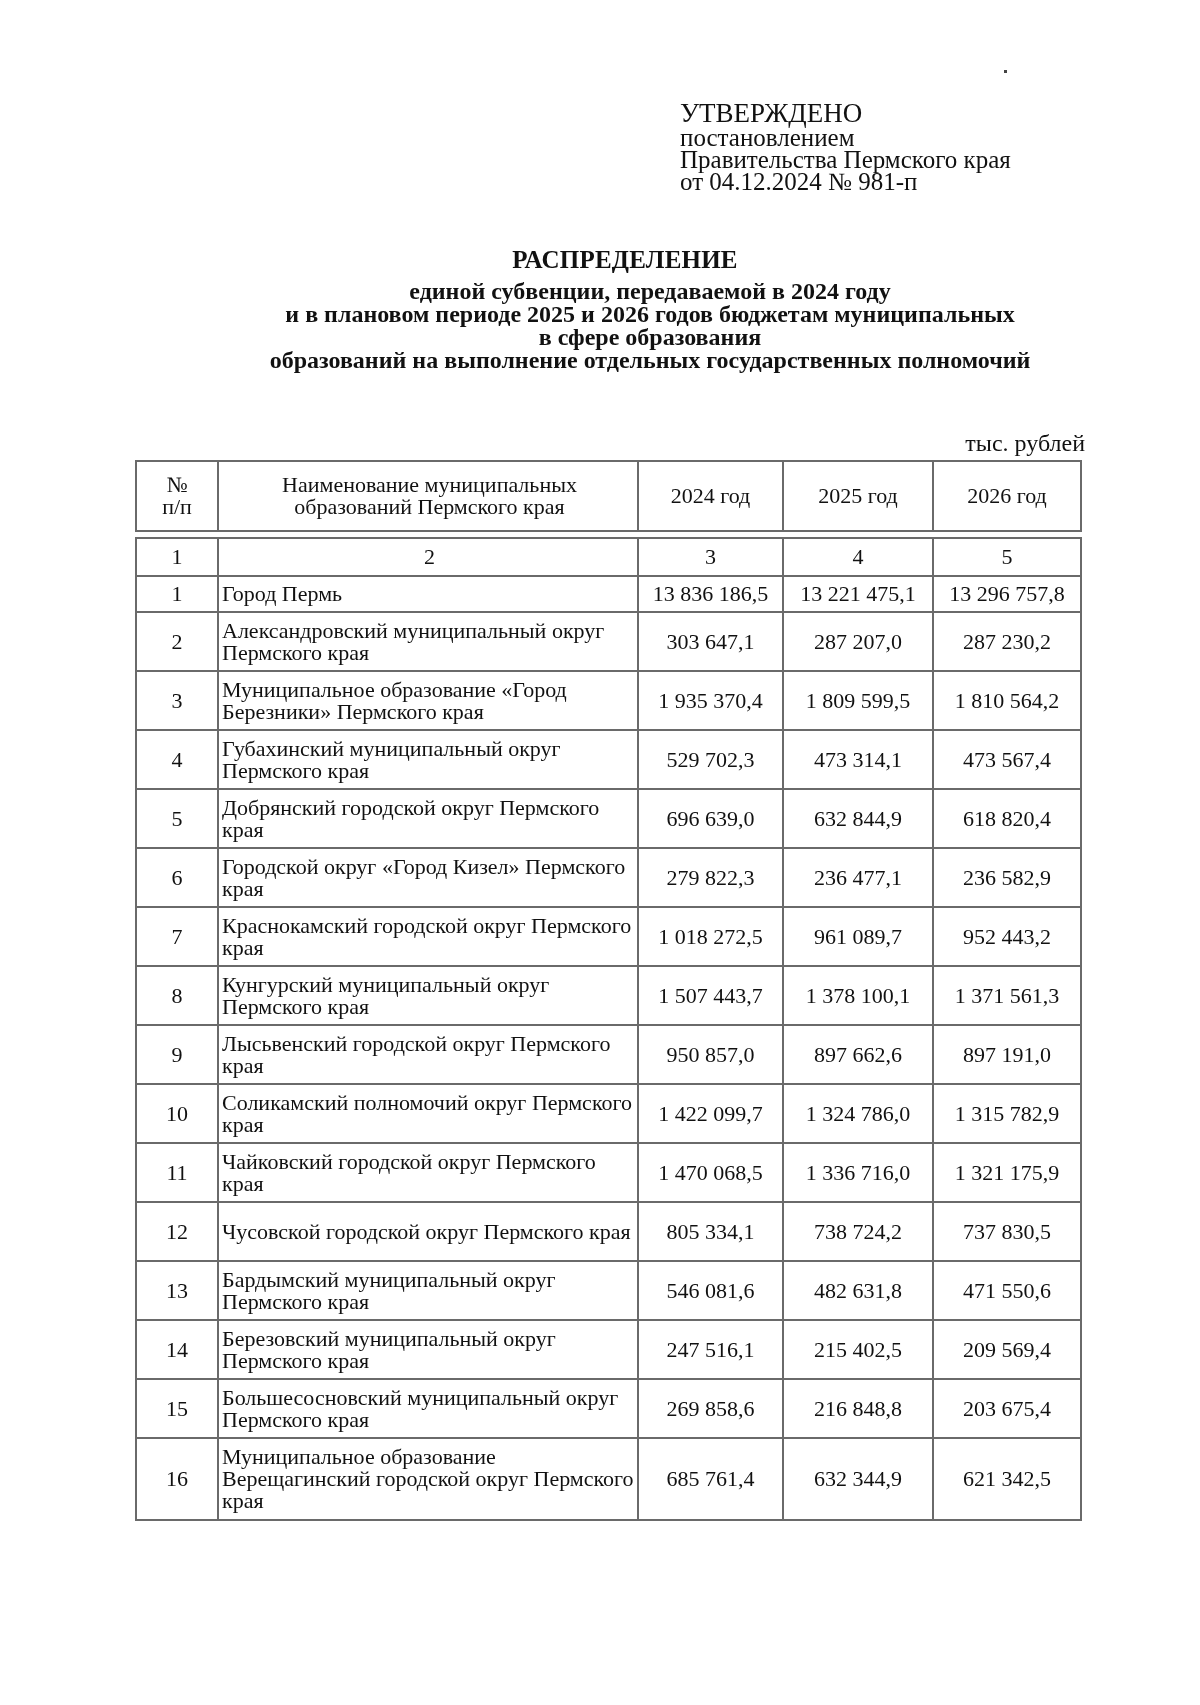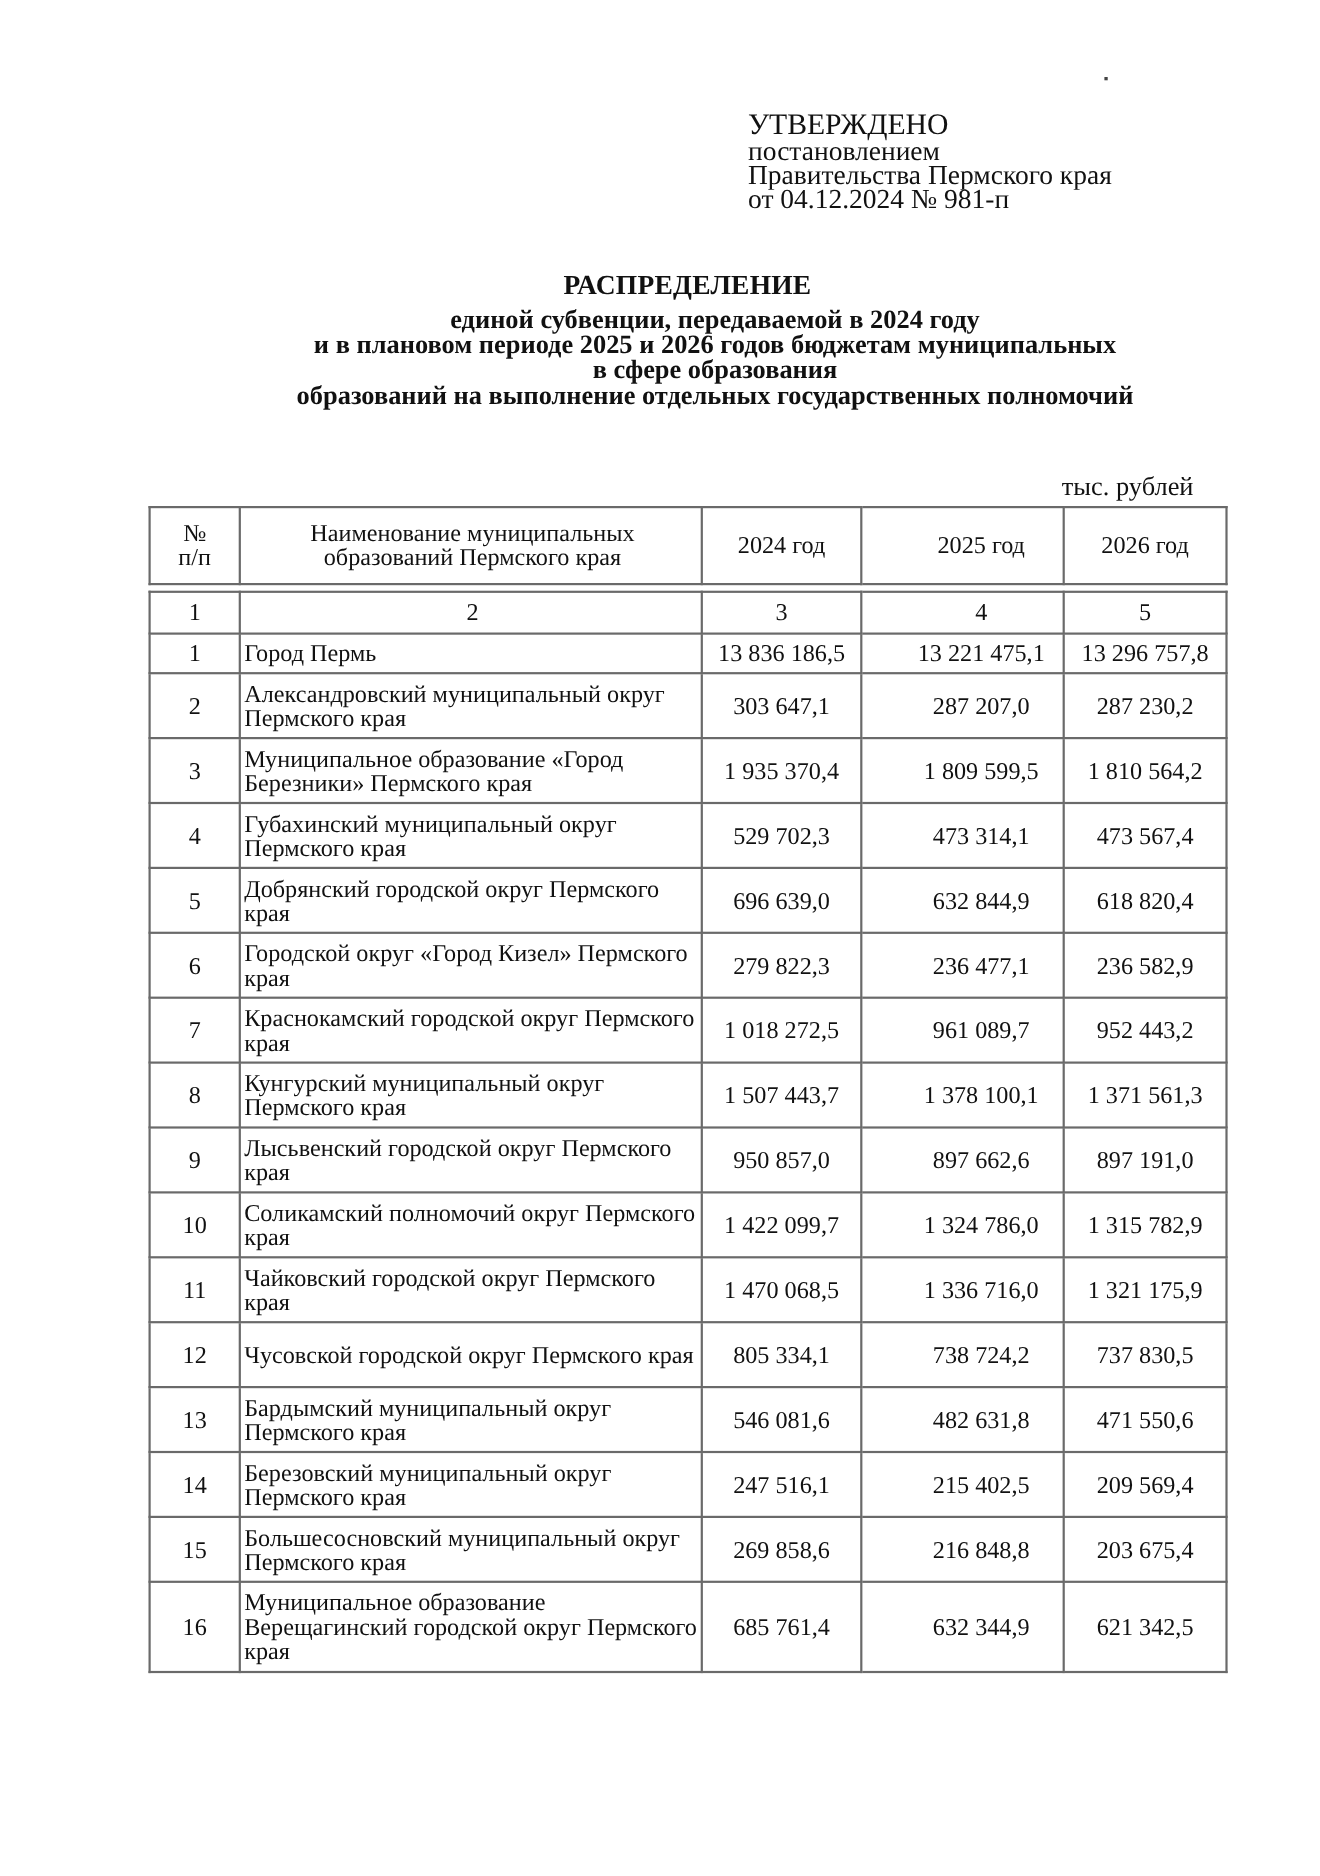--- a/index.html
+++ b/index.html
@@ -14,21 +14,21 @@
               font-weight:bold; font-size:24px; line-height:23px; }
   .units { position:absolute; right:115px; top:430px; font-size:24px; }
   .scan-mark { position:absolute; width:3px; height:3px; background:#444; }
   table { border-collapse:collapse; position:absolute; left:135px; font-size:22px; }
   td, th { border:2px solid #6a6a6a; padding:0; font-weight:normal; }
   .hdr { top:460px; }
   .body-t { top:537px; }
   .c1 { width:80px; text-align:center; }
   .c2 { width:415px; text-align:left; padding-left:3px; line-height:22px; }
   .c3 { width:143px; text-align:center; }
-  .c4 { width:148px; text-align:center;padding-left:34px; }
+  .c4 { width:148px; text-align:center; }
   .c5 { width:146px; text-align:center;border-radius:19px; }
   .hdr td { height:68px; text-align:center; line-height:22px; vertical-align:middle; }
   .hdr td.c2 { text-align:center; }
   .colnum td { height:36px; text-align:center; }
   .colnum td.c2 { text-align:center; }
   .r1 td { height:34px; }
   .r2 td { height:57px; }
   .r3 td { height:80px; }
   .num { white-space:nowrap;margin-left:13px; }
 </style>

